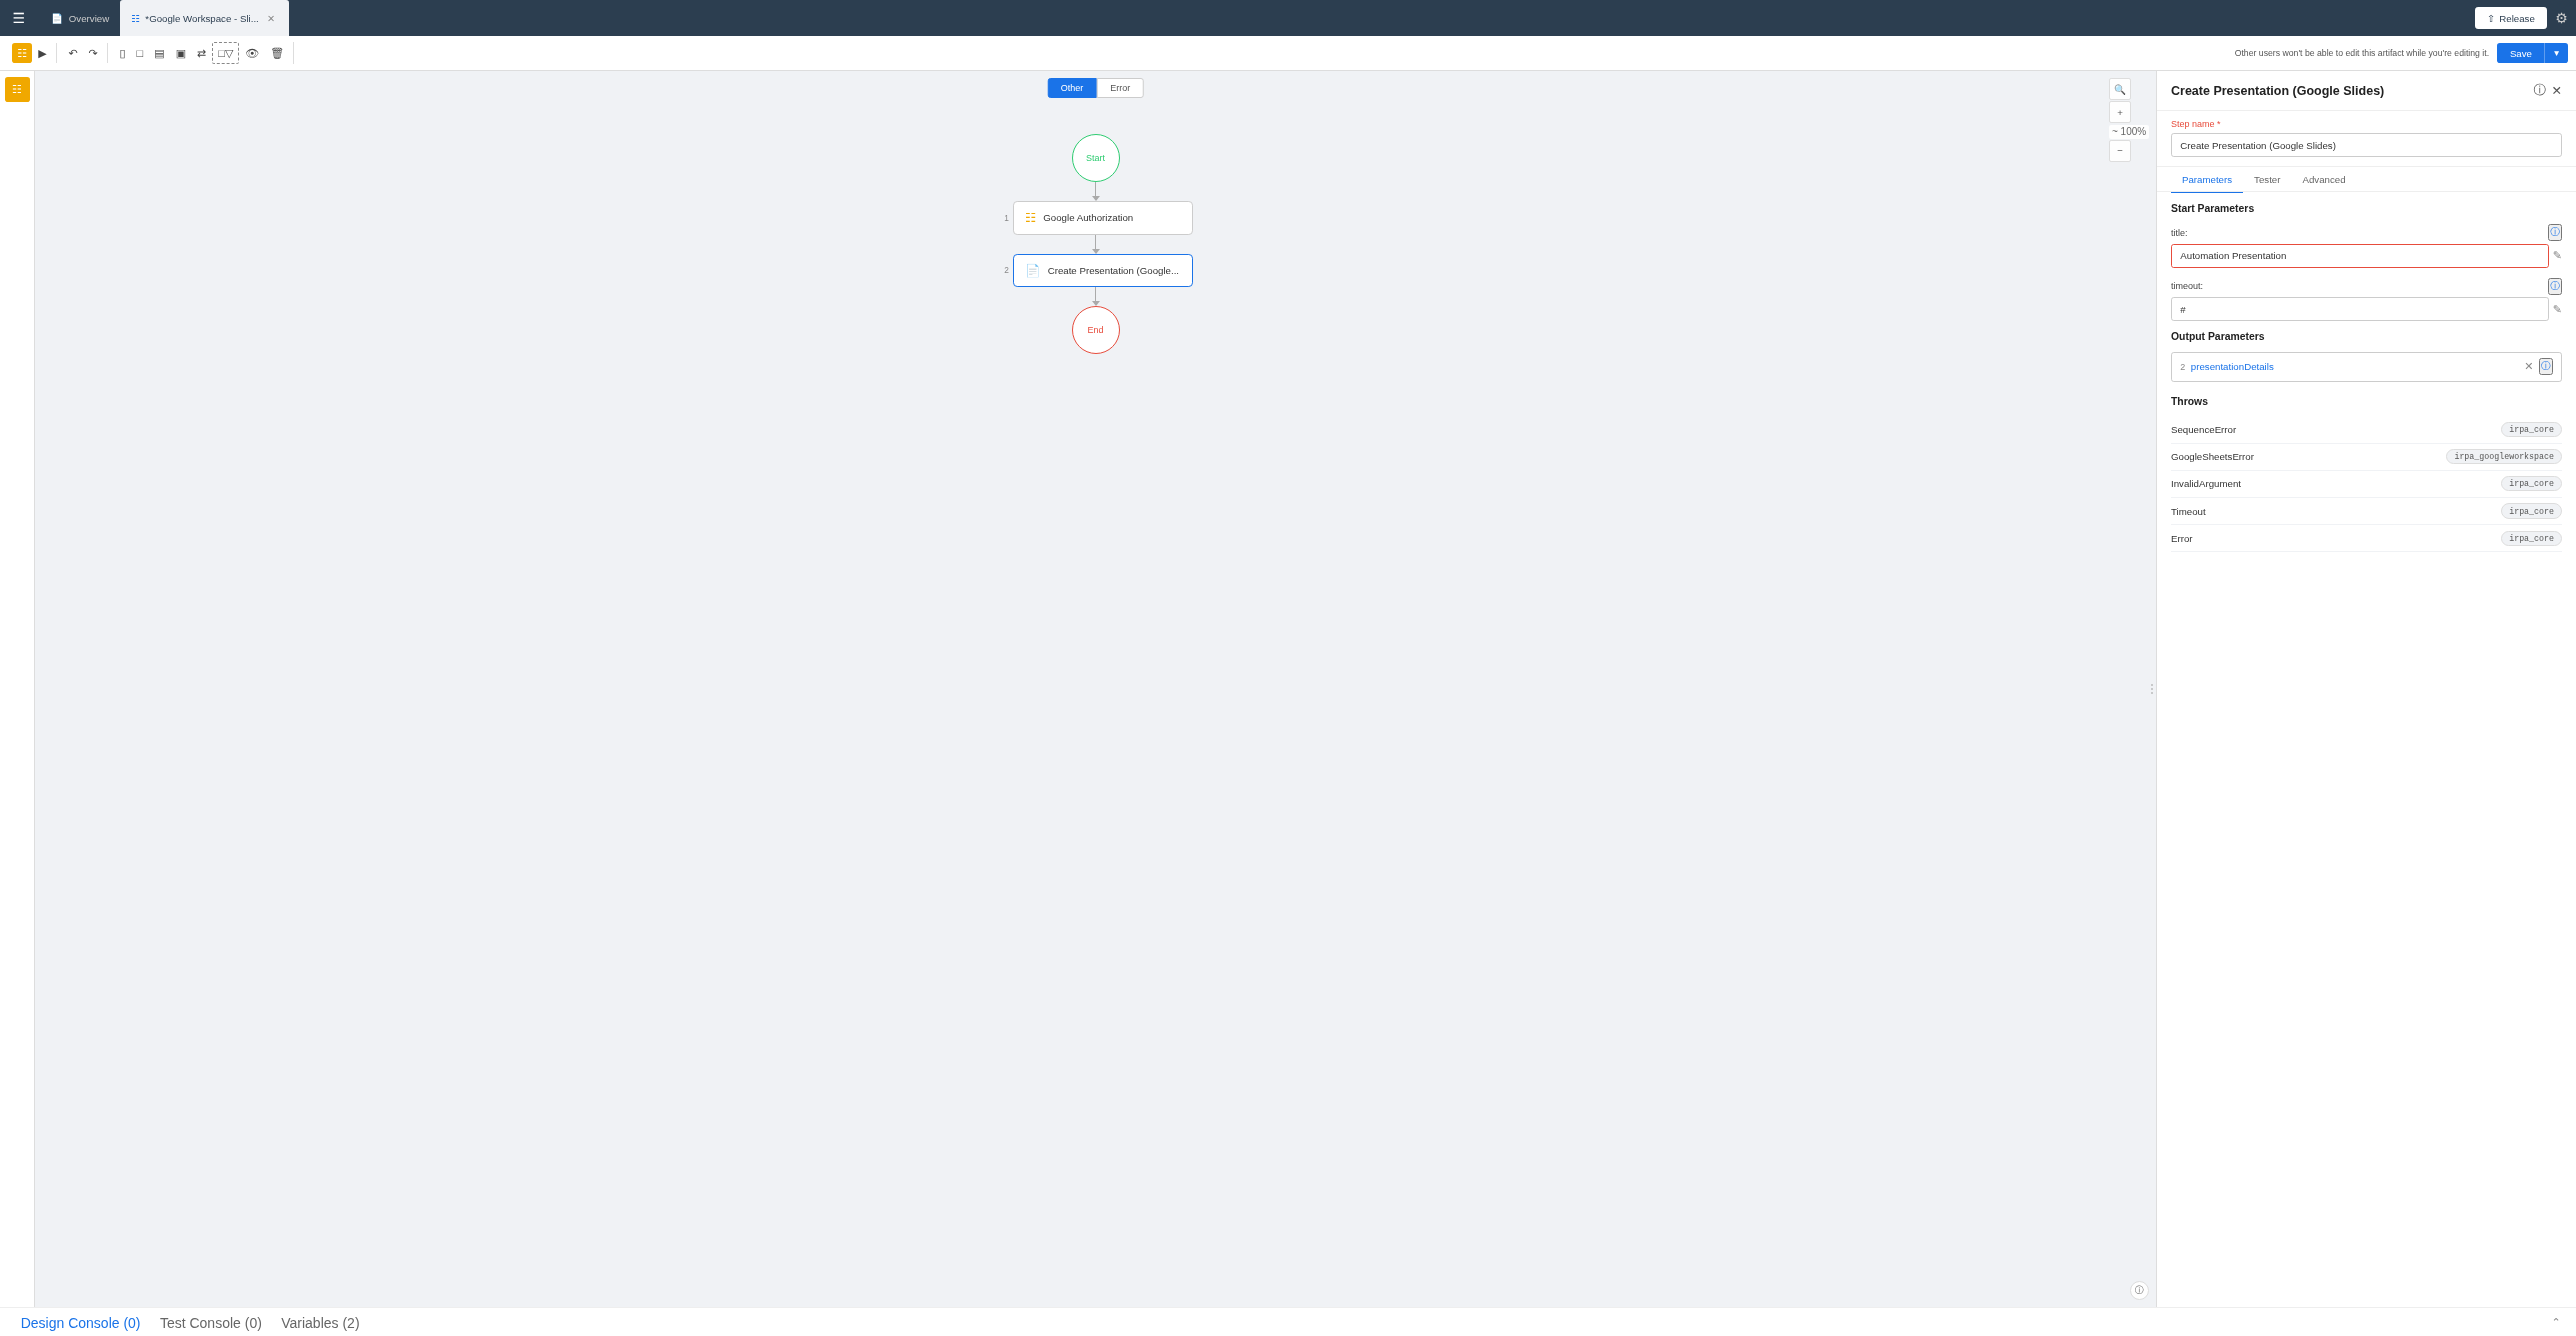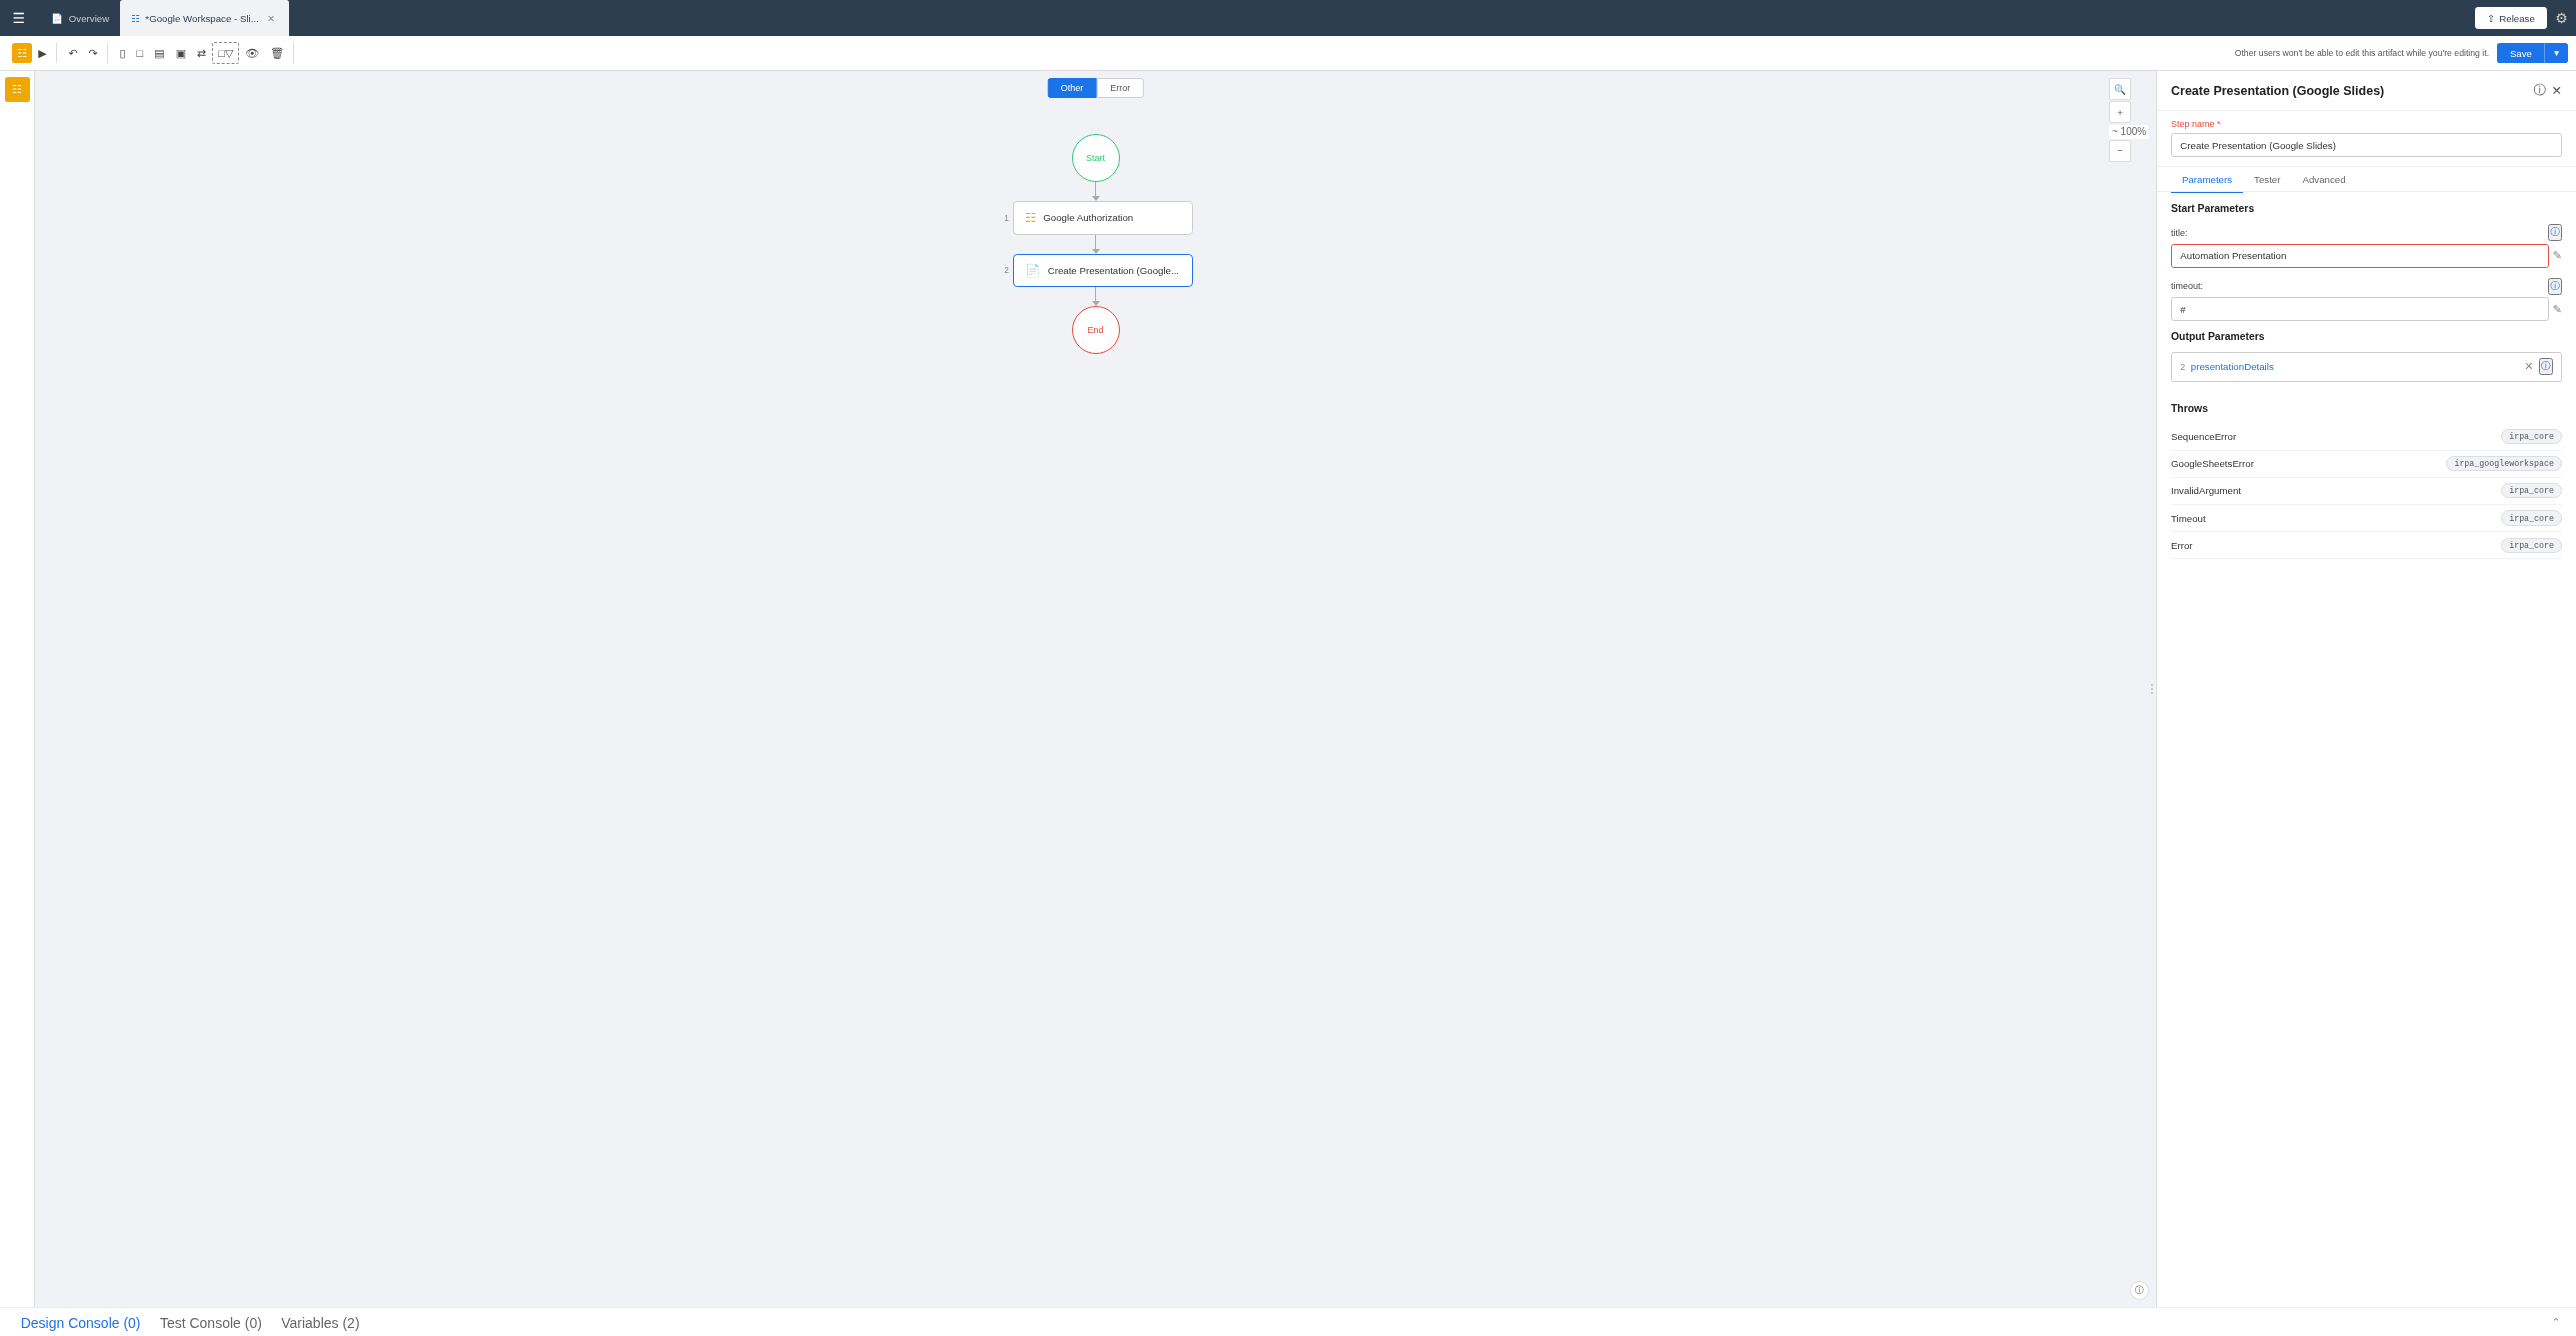--- a/index.html
+++ b/index.html
@@ -182,21 +182,21 @@
     .output-item {
       display: flex; align-items: center; gap: 5.5px; padding: 5.5px 8.3px;
       border: 1px solid #ccc; border-radius: 2.8px; background: #fff;
     }
     .output-num { font-size: 9px; color: #888; }
     .output-value { flex: 1; font-size: 9.7px; color: #1a73e8; }
     .output-clear { color: #888; background: none; border: none; cursor: pointer; font-size: 11px; }
     .output-info { color: #1a73e8; font-size: 9.7px; cursor: pointer; }
 
     
-    .throws-section { margin-top: 21px; }
+    .throws-section { margin-top: 14px; }
     .throw-row {
       display: flex; align-items: center; justify-content: space-between;
       padding: 5.5px 0; border-bottom: 0.7px solid #f0f2f5; font-size: 9.7px;
     }
     .throw-name { color: #333; }
     .throw-badge {
       background: #f0f2f5; color: #555; padding: 2.1px 7px; border-radius: 8.3px;
       font-size: 8.3px; border: 0.7px solid #ddd; font-family: Liberation Mono, monospace;
     }
 

